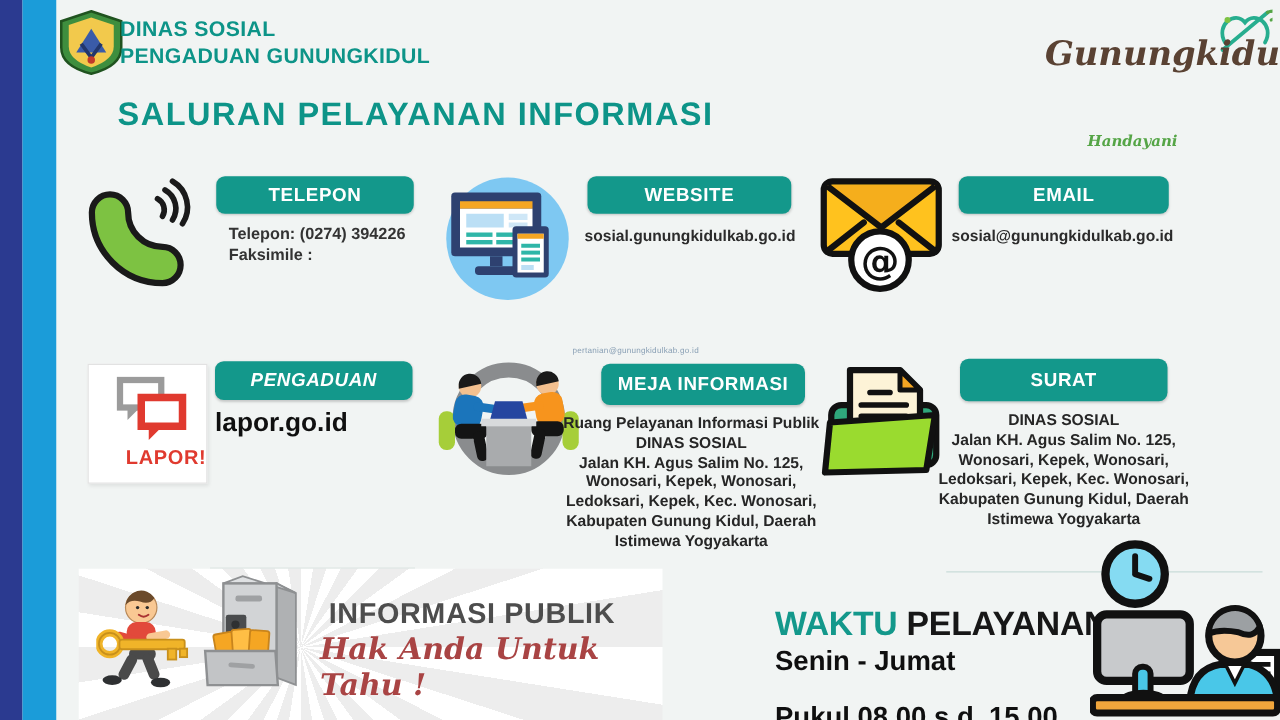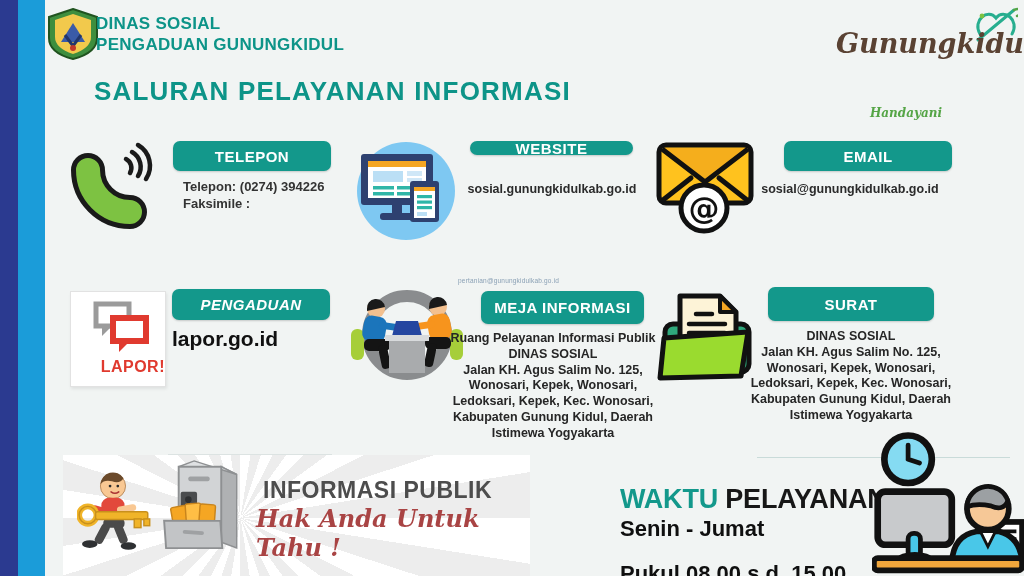--- a/index.html
+++ b/index.html
@@ -27,24 +27,24 @@
             box-shadow:0 1px 2px rgba(0,0,0,.18);}
   .val{font-weight:bold;color:#2B2B2B;font-size:12.5px;}
   .center{text-align:center;}
   .addr{font-weight:bold;color:#262626;font-size:12.5px;line-height:1.26;text-align:center;}
 
   
   .icon-phone{left:58px;top:130px;width:110px;height:112px;}
   .btn-telepon{left:173px;top:141px;width:158px;height:30px;}
   .telepon-lines{left:183px;top:179px;font-size:13px;font-weight:bold;color:#333;line-height:1.3;}
   .icon-web{left:348px;top:134px;width:114px;height:112px;}
-  .btn-website{left:470px;top:141px;width:163px;height:14px;}
+  .btn-website{left:470px;top:141px;width:163px;height:30px;}
   .val-website{left:452px;top:182px;width:200px;}
   .icon-mail{left:652px;top:136px;width:106px;height:100px;}
-  .btn-email{left:767px;top:141px;width:168px;height:30px;margin-left:17px;}
+  .btn-email{left:767px;top:141px;width:168px;height:30px;}
   .val-email{left:750px;top:182px;width:200px;}
 
   
   .lapor-box{left:70px;top:291px;width:94px;height:94px;background:#fff;border:1px solid #E2E2E2;box-shadow:1px 2px 3px rgba(0,0,0,.08);}
   .lapor-label{position:absolute;left:0;top:66px;width:94px;text-align:right;color:#E03A2F;font-weight:bold;font-size:16px;letter-spacing:.5px;}
   .btn-pengaduan{left:172px;top:289px;width:158px;height:31px;font-style:italic;}
   .val-lapor{left:172px;top:327px;font-size:21px;font-weight:bold;color:#101010;}
   .icon-desk{left:349px;top:285px;width:116px;height:102px;}
   .tiny-note{left:458px;top:277px;font-size:6.5px;color:#8AA0B5;letter-spacing:.2px;}
   .btn-meja{left:481px;top:291px;width:163px;height:33px;}

